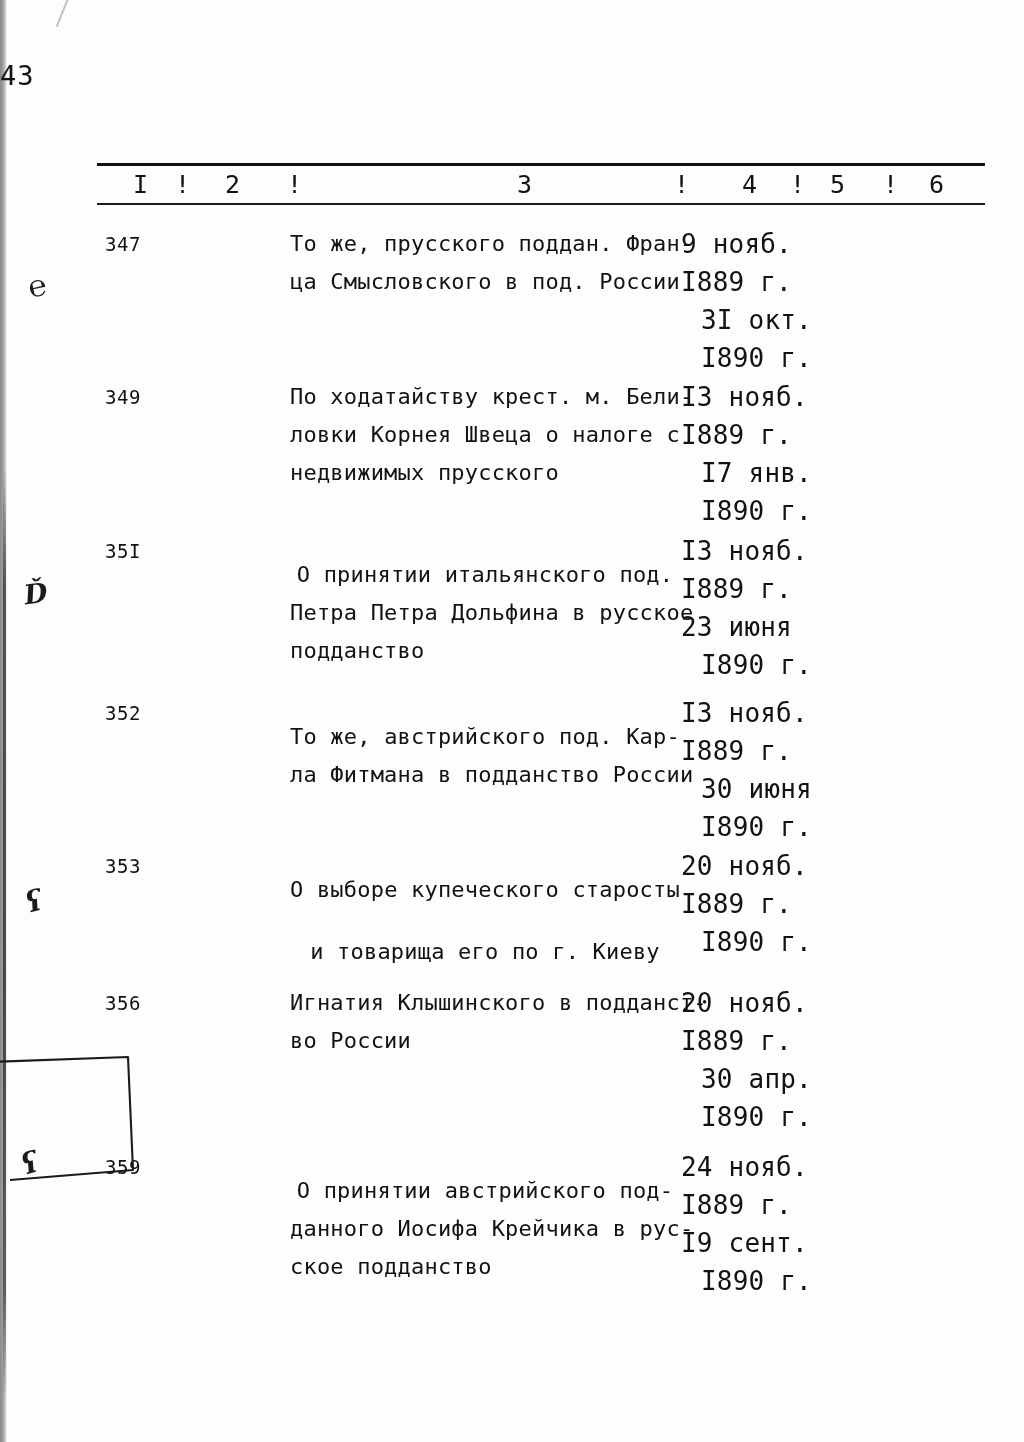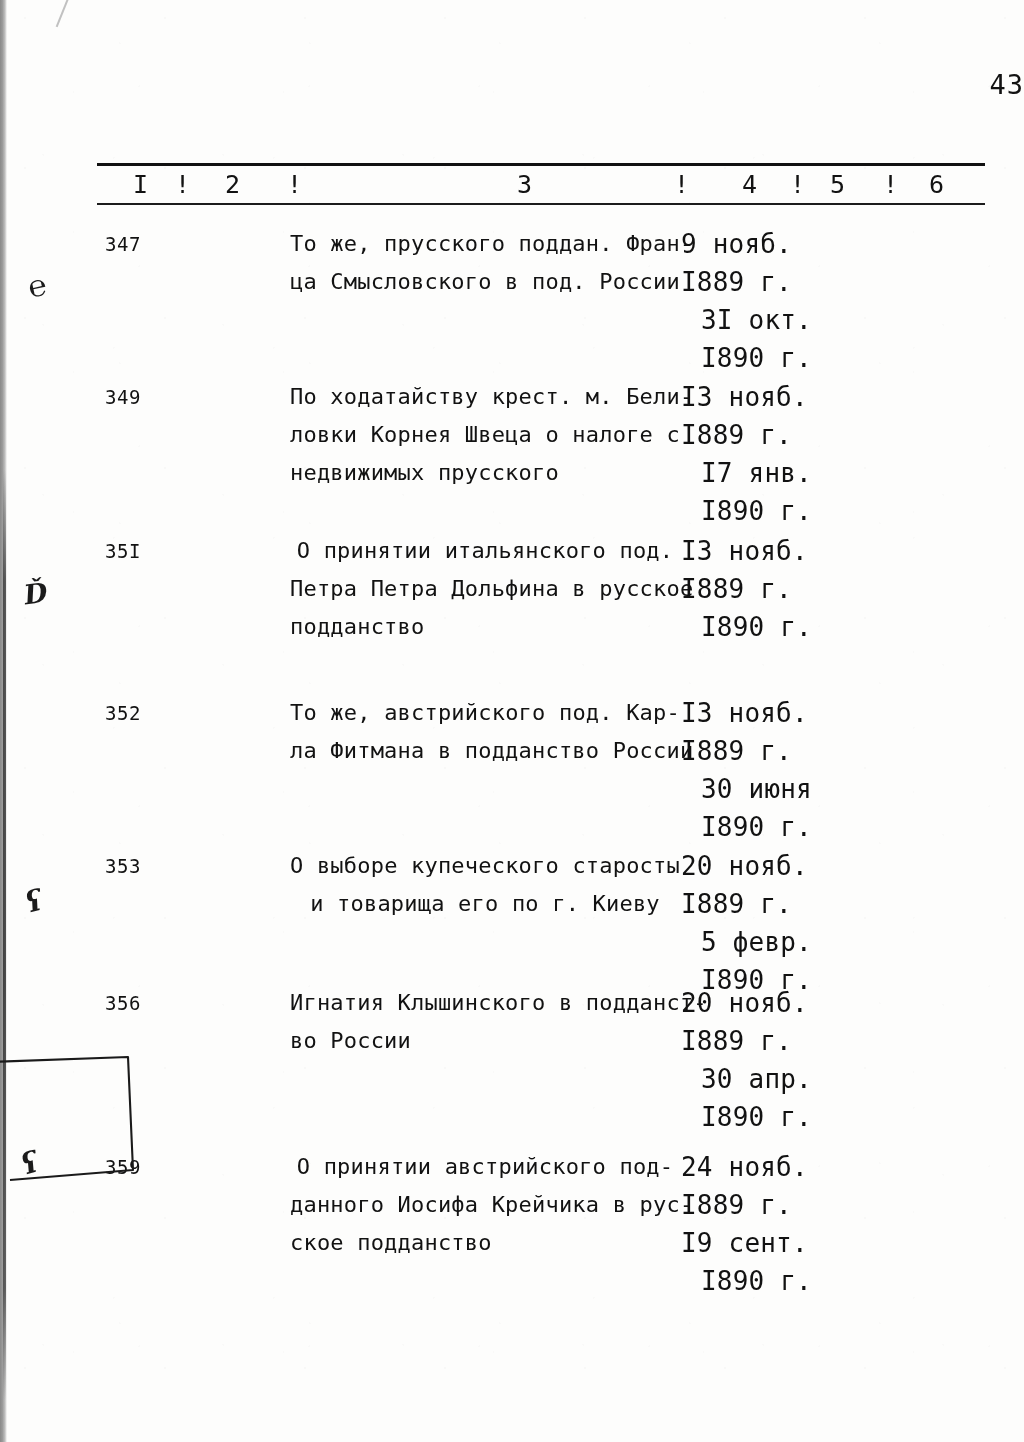--- a/index.html
+++ b/index.html
@@ -61,23 +61,23 @@
     height: 34px;
     background: #9a9a9a;
     transform: rotate(22deg);
     opacity: 0.6;
   }
 
   
   #page-number {
     position: absolute;
     left: 0;
-    top: 69px;
+    top: 60px;
     width: 1024px;
-    text-align: right;
+    text-align: left;
     font-size: 27px;
     letter-spacing: 1px;
     font-family: "DejaVu Sans Mono", "Liberation Mono", monospace;
   }
 
   
   .rule {
     position: absolute;
     left: 97px;
     width: 888px;
@@ -127,21 +127,21 @@
     left: 290px;
     top: 0;
     width: 390px;
   }
   .desc-line {
     font-size: 22px;
     line-height: 38px;
     letter-spacing: 0.2px;
     white-space: pre;
   }
-  .desc-line.center { text-align: center; }
+  .desc-line.center { text-align: center; margin-top: 24px; }
   .date-lines {
     position: absolute;
     left: 681px;
     top: 0;
     width: 190px;
   }
   .date-line {
     font-size: 26px;
     line-height: 38px;
     letter-spacing: 0.2px;
@@ -233,20 +233,21 @@
       <div class="entry" style="top: 532px;">
         <div class="entry-number">35I</div>
         <div class="desc-lines">
           <div class="desc-line center">О принятии итальянского под.</div>
           <div class="desc-line left">Петра Петра Дольфина в русское</div>
           <div class="desc-line left">подданство</div>
         </div>
         <div class="date-lines">
           <div class="date-line">I3 нояб.</div>
           <div class="date-line">I889 г.</div>
+          <div class="date-line">23 июня</div>
           <div class="date-line indent">I890 г.</div>
         </div>
       </div>
       <div class="entry" style="top: 694px;">
         <div class="entry-number">352</div>
         <div class="desc-lines">
           <div class="desc-line center">То же, австрийского под. Кар-</div>
           <div class="desc-line left">ла Фитмана в подданство России</div>
         </div>
         <div class="date-lines">
@@ -258,21 +259,20 @@
       </div>
       <div class="entry" style="top: 847px;">
         <div class="entry-number">353</div>
         <div class="desc-lines">
           <div class="desc-line center">О выборе купеческого старосты</div>
           <div class="desc-line center">и товарища его по г. Киеву</div>
         </div>
         <div class="date-lines">
           <div class="date-line">20 нояб.</div>
           <div class="date-line">I889 г.</div>
-          <div class="date-line indent">5 февр.</div>
           <div class="date-line indent">I890 г.</div>
         </div>
       </div>
       <div class="entry" style="top: 984px;">
         <div class="entry-number">356</div>
         <div class="desc-lines">
           <div class="desc-line left">Игнатия Клышинского в подданст-</div>
           <div class="desc-line left">во России</div>
         </div>
         <div class="date-lines">

